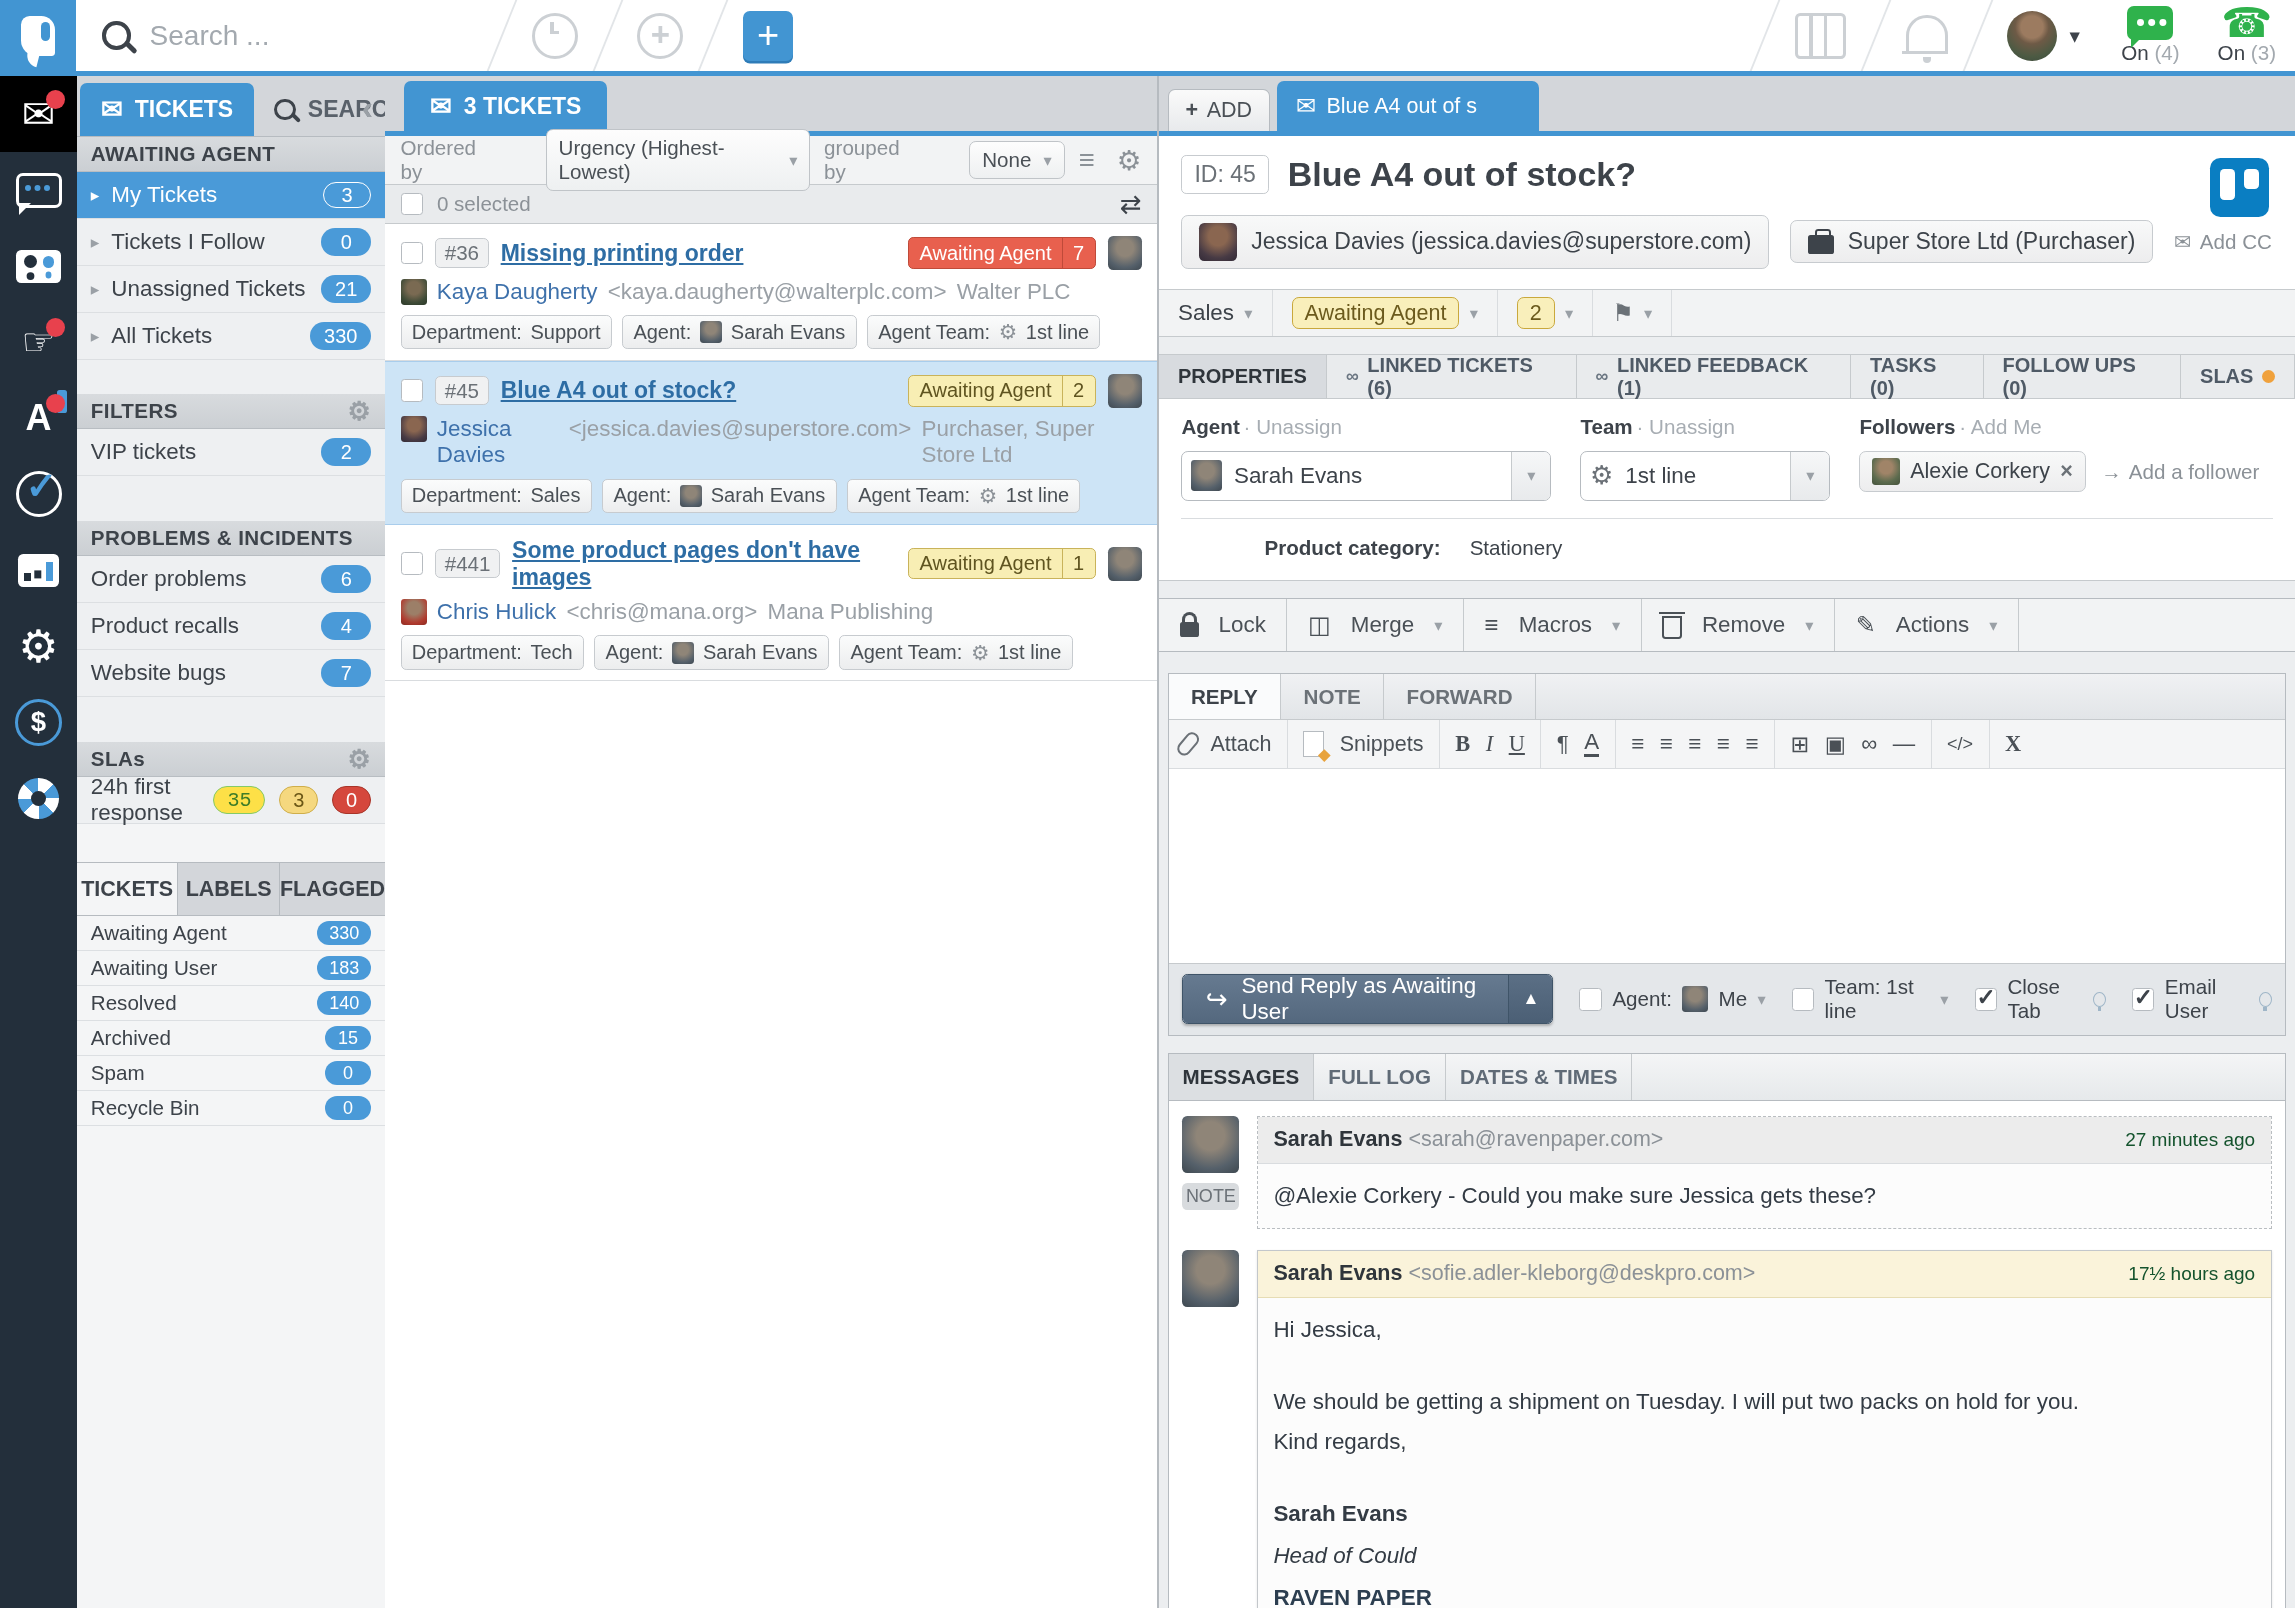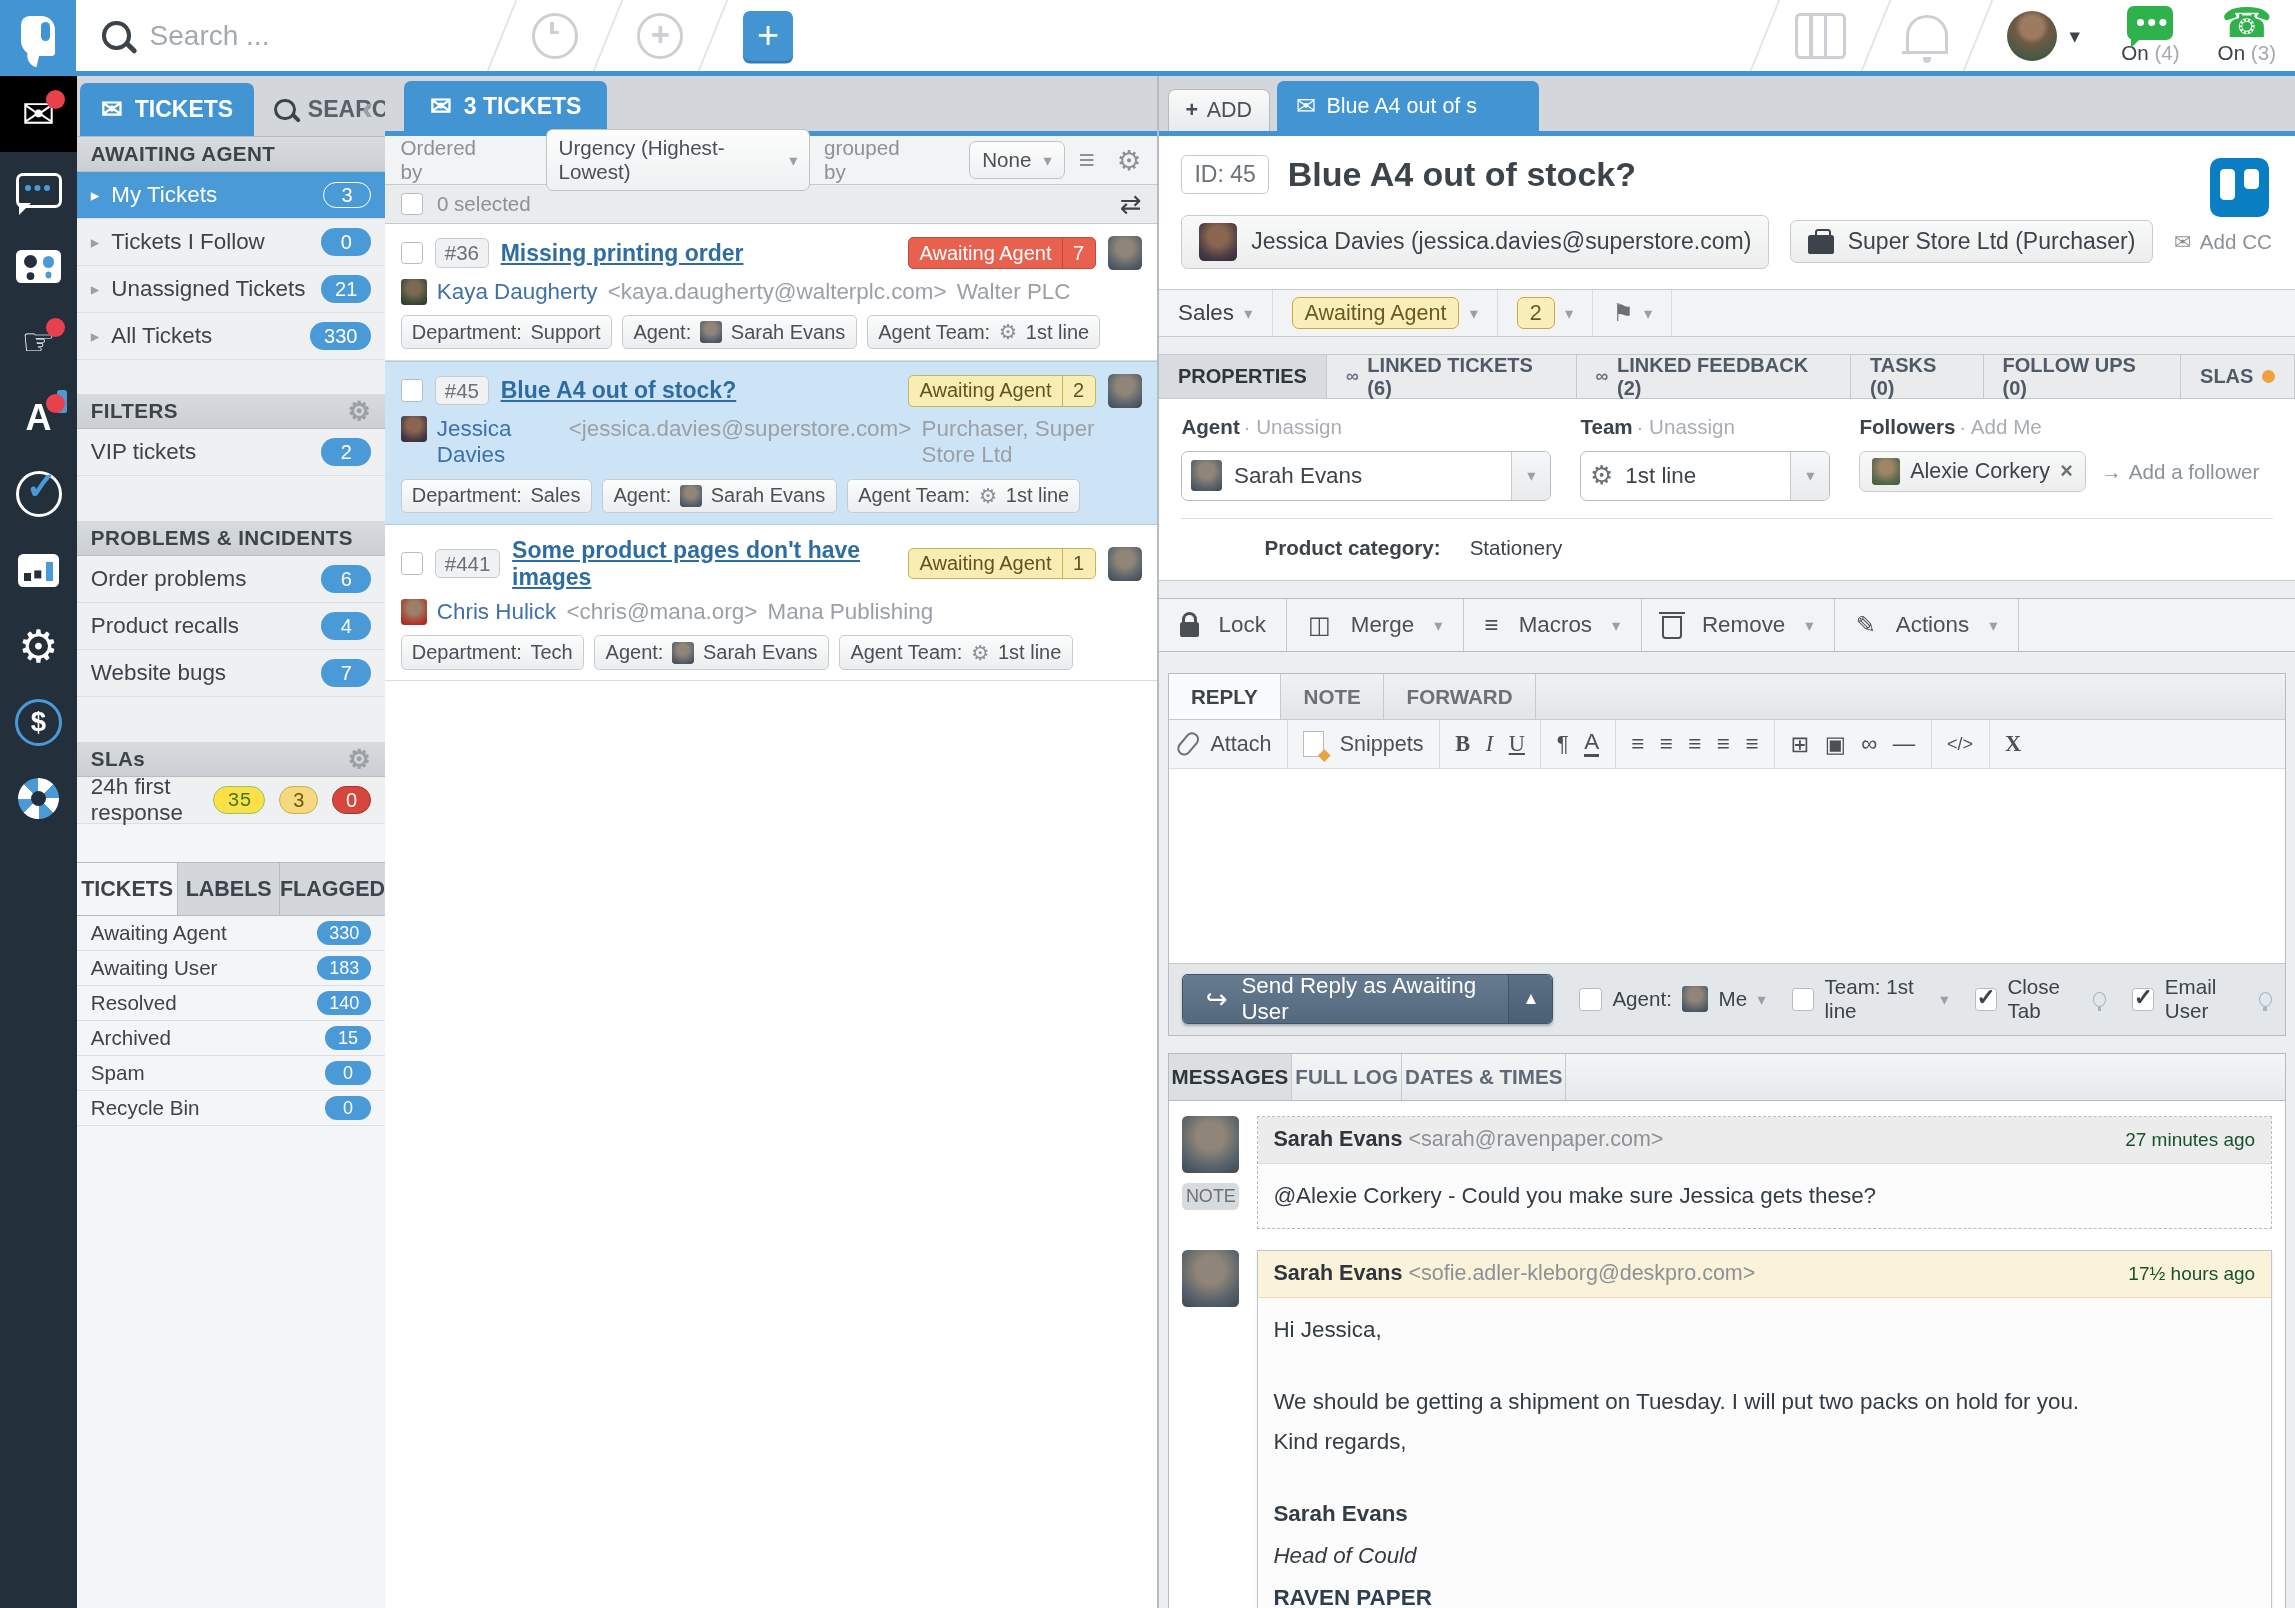--- a/index.html
+++ b/index.html
@@ -208,21 +208,21 @@
   .sendbtn{display:flex;align-items:stretch;border-radius:5.2px;overflow:hidden;border:0.9px solid #3f5468;box-shadow:0 1.7px 2.6px rgba(0,0,0,.25);}
   .sendmain{background:linear-gradient(#667a90,#54687e);color:#fff;font-size:22.4px;display:flex;align-items:center;gap:13.8px;padding:0 22.4px;height:48px;}
   .sendmain .g{font-size:26px;}
   .sendcaret{background:linear-gradient(#5b6f85,#4b5f75);border-left:0.9px solid #3f5468;width:50px;display:flex;align-items:center;justify-content:center;color:#fff;font-size:17px;}
   .sopt{display:flex;align-items:center;gap:10.3px;font-size:20.6px;color:#3d434a;}
   .sopt .mini{width:26px;height:26px;border-radius:3.4px;}
   .i-bulb{width:13px;height:13px;border:1.7px solid #9fb6c8;border-radius:50%;position:relative;}
   .i-bulb::after{content:"";position:absolute;left:3.4px;bottom:-5.2px;width:3.4px;height:4.3px;background:#9fb6c8;}
   .msgpanel{margin:17px 8.6px 0;background:#fff;border:0.9px solid #b6bbc0;}
   .mtabs{display:flex;background:linear-gradient(#f4f5f6,#e6e9eb);border-bottom:0.9px solid #b6bbc0;height:46px;}
-  .mtab{padding:0 3px;display:flex;align-items:center;font-weight:bold;font-size:20.6px;color:#5f6a76;border-right:0.9px solid #c6cacd;}
+  .mtab{padding:0 14px;display:flex;align-items:center;font-weight:bold;font-size:20.6px;color:#5f6a76;border-right:0.9px solid #c6cacd;}
   .mtab.active{background:#dcdfe2;color:#2f353b;}
   .msg{display:flex;padding:15.5px 13.8px 5.2px;}
   .mavcol{width:59px;flex:none;}
   .mavatar{width:57px;height:57px;border-radius:5.2px;}
   .notechip{margin-top:10.3px;background:#d8dbde;border-radius:5.2px;color:#6b7177;font-size:18px;text-align:center;padding:2.6px 0;width:57px;}
   .mcard{flex:1;margin-left:15.5px;border:0.9px solid #c3c7cb;background:#fcfcfc;box-shadow:0 0.9px 2.6px rgba(0,0,0,.10);}
   .mcard.dashed{border:1.7px dashed #b9bdc1;box-shadow:none;}
   .mhead{display:flex;justify-content:space-between;align-items:center;padding:10.3px 15.5px;border-bottom:0.9px solid #d9dcdf;background:#ececec;font-size:21.5px;}
   .mhead.cream{background:#faf3da;border-bottom-color:#e6dcb4;}
   .mauthor{font-weight:bold;color:#2f353b;}
@@ -618,21 +618,21 @@
     <div class="proptabs">
       <div class="ptab2 active">
           <span>PROPERTIES</span>
         </div>
       <div class="ptab2">
           <span class="lnk">∞</span>
           <span>LINKED TICKETS (6)</span>
         </div>
       <div class="ptab2">
           <span class="lnk">∞</span>
-          <span>LINKED FEEDBACK (2)</span>
+          <span>LINKED FEEDBACK (1)</span>
         </div>
       <div class="ptab2">
           <span>TASKS (0)</span>
         </div>
       <div class="ptab2">
           <span>FOLLOW UPS (0)</span>
         </div>
       <div class="ptab2">
           <span>SLAS</span>
           <span class="sladot"></span>

